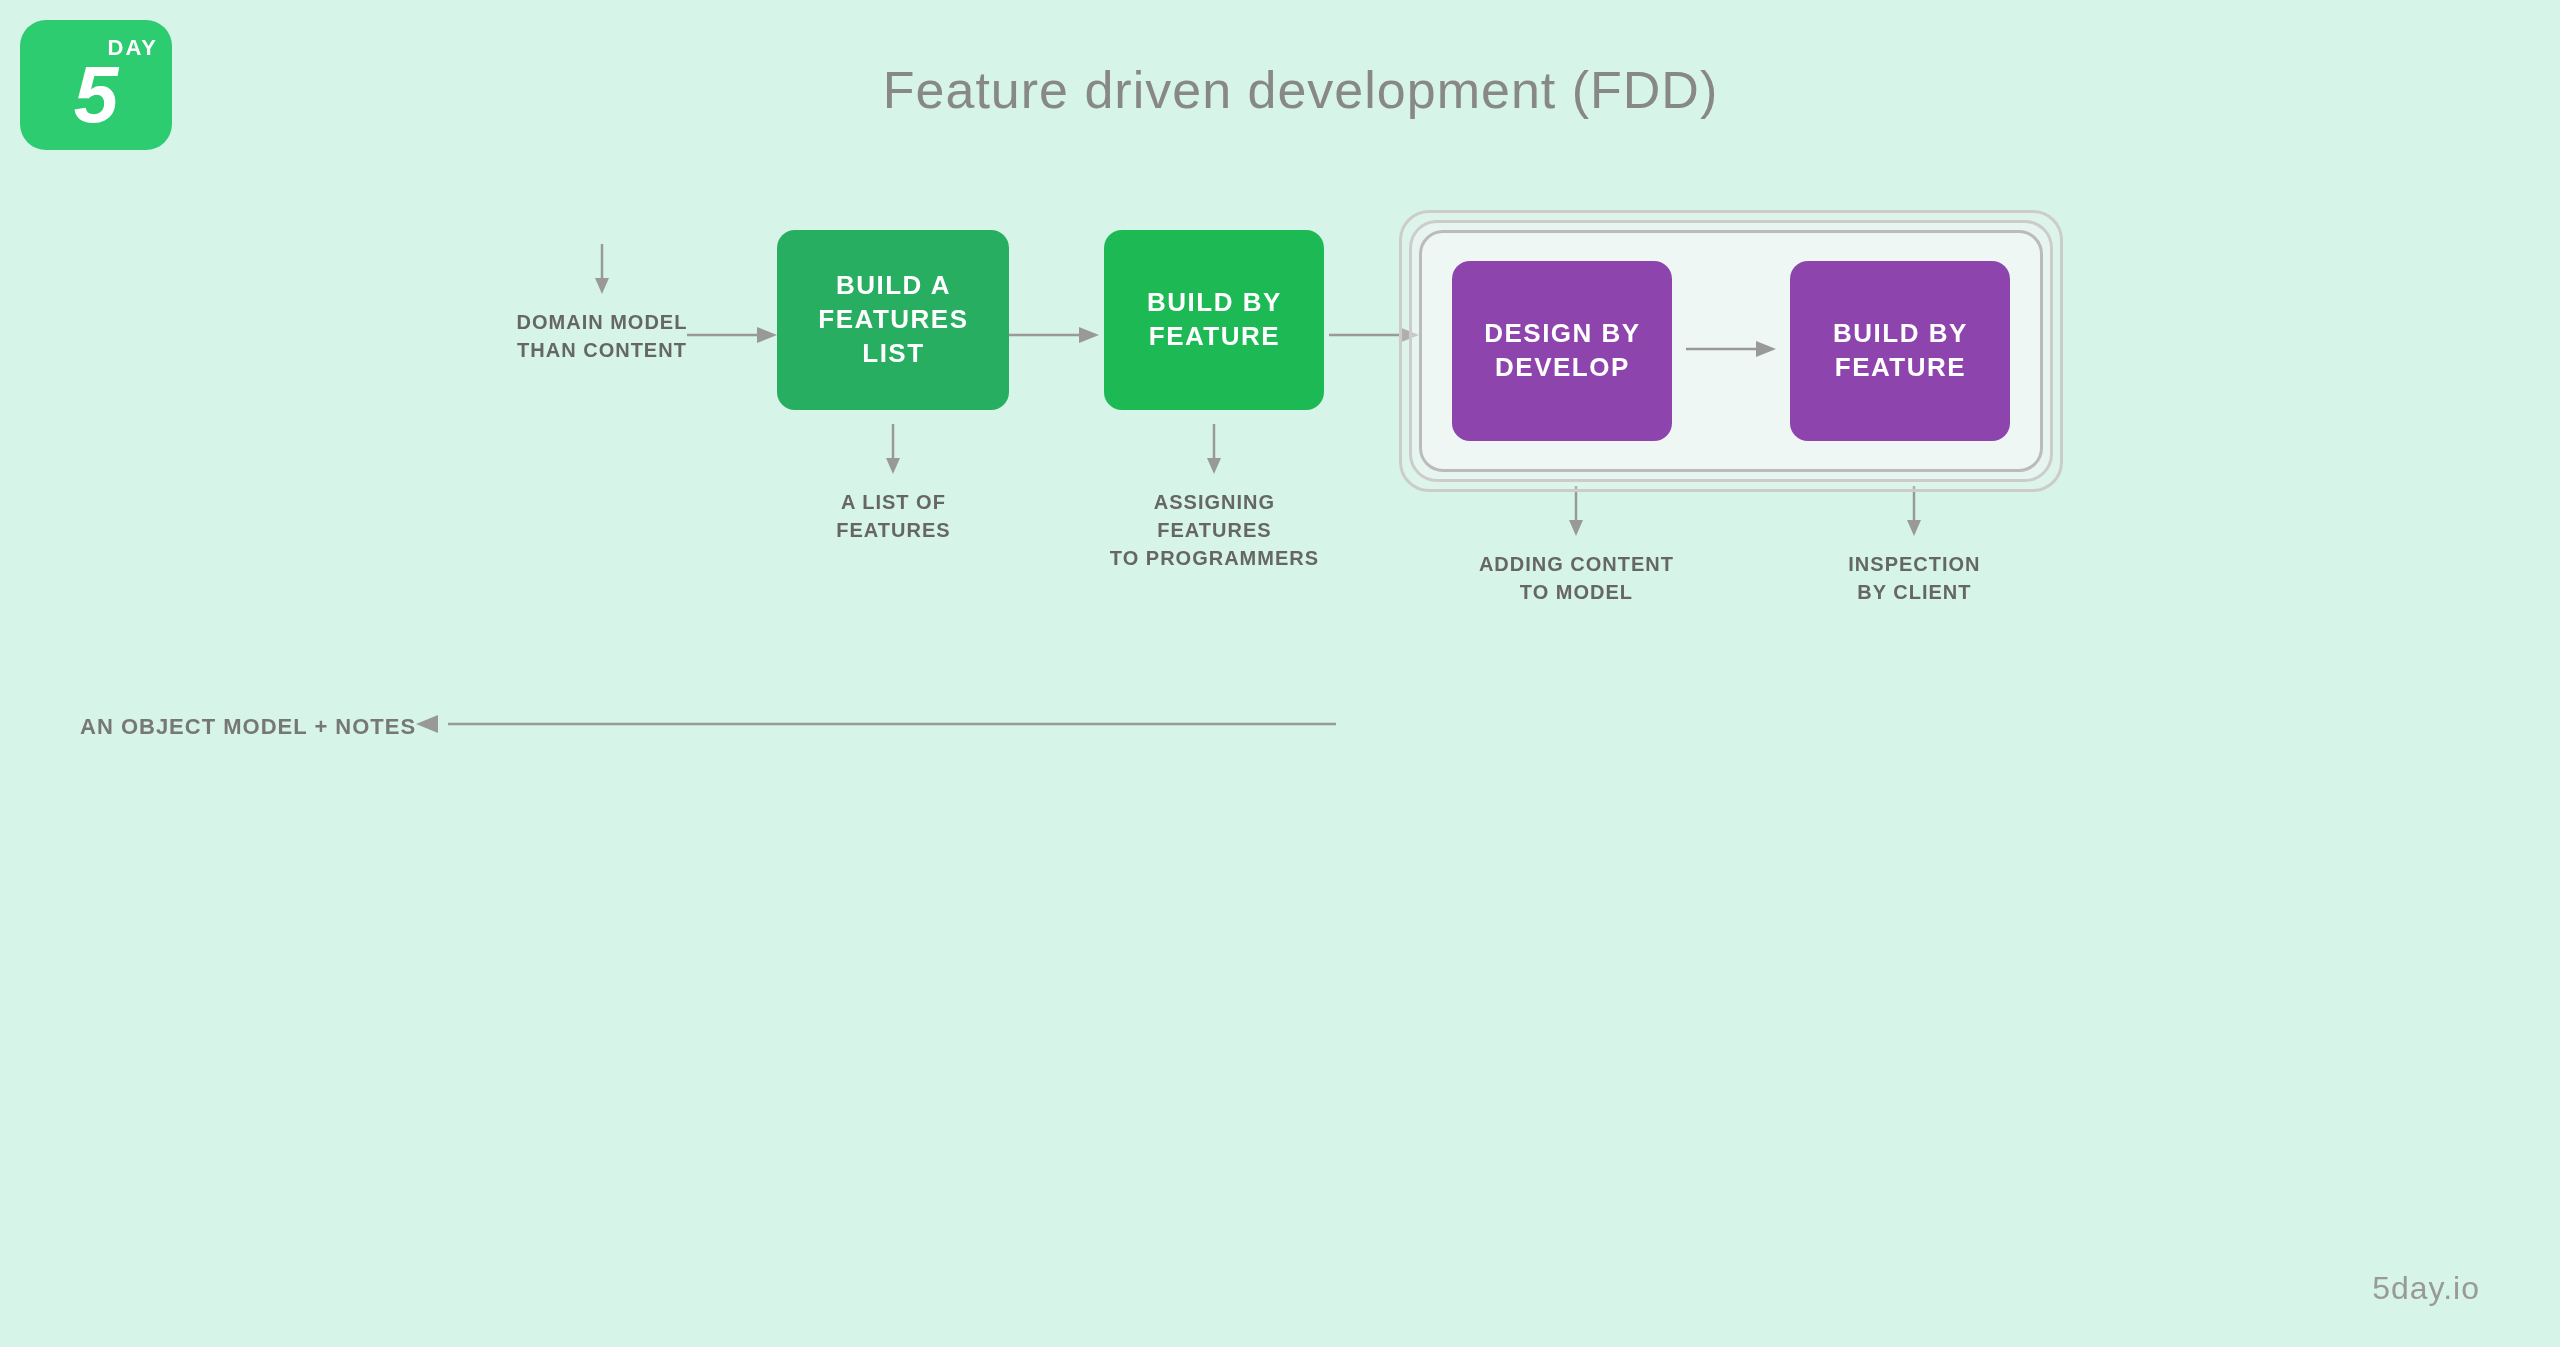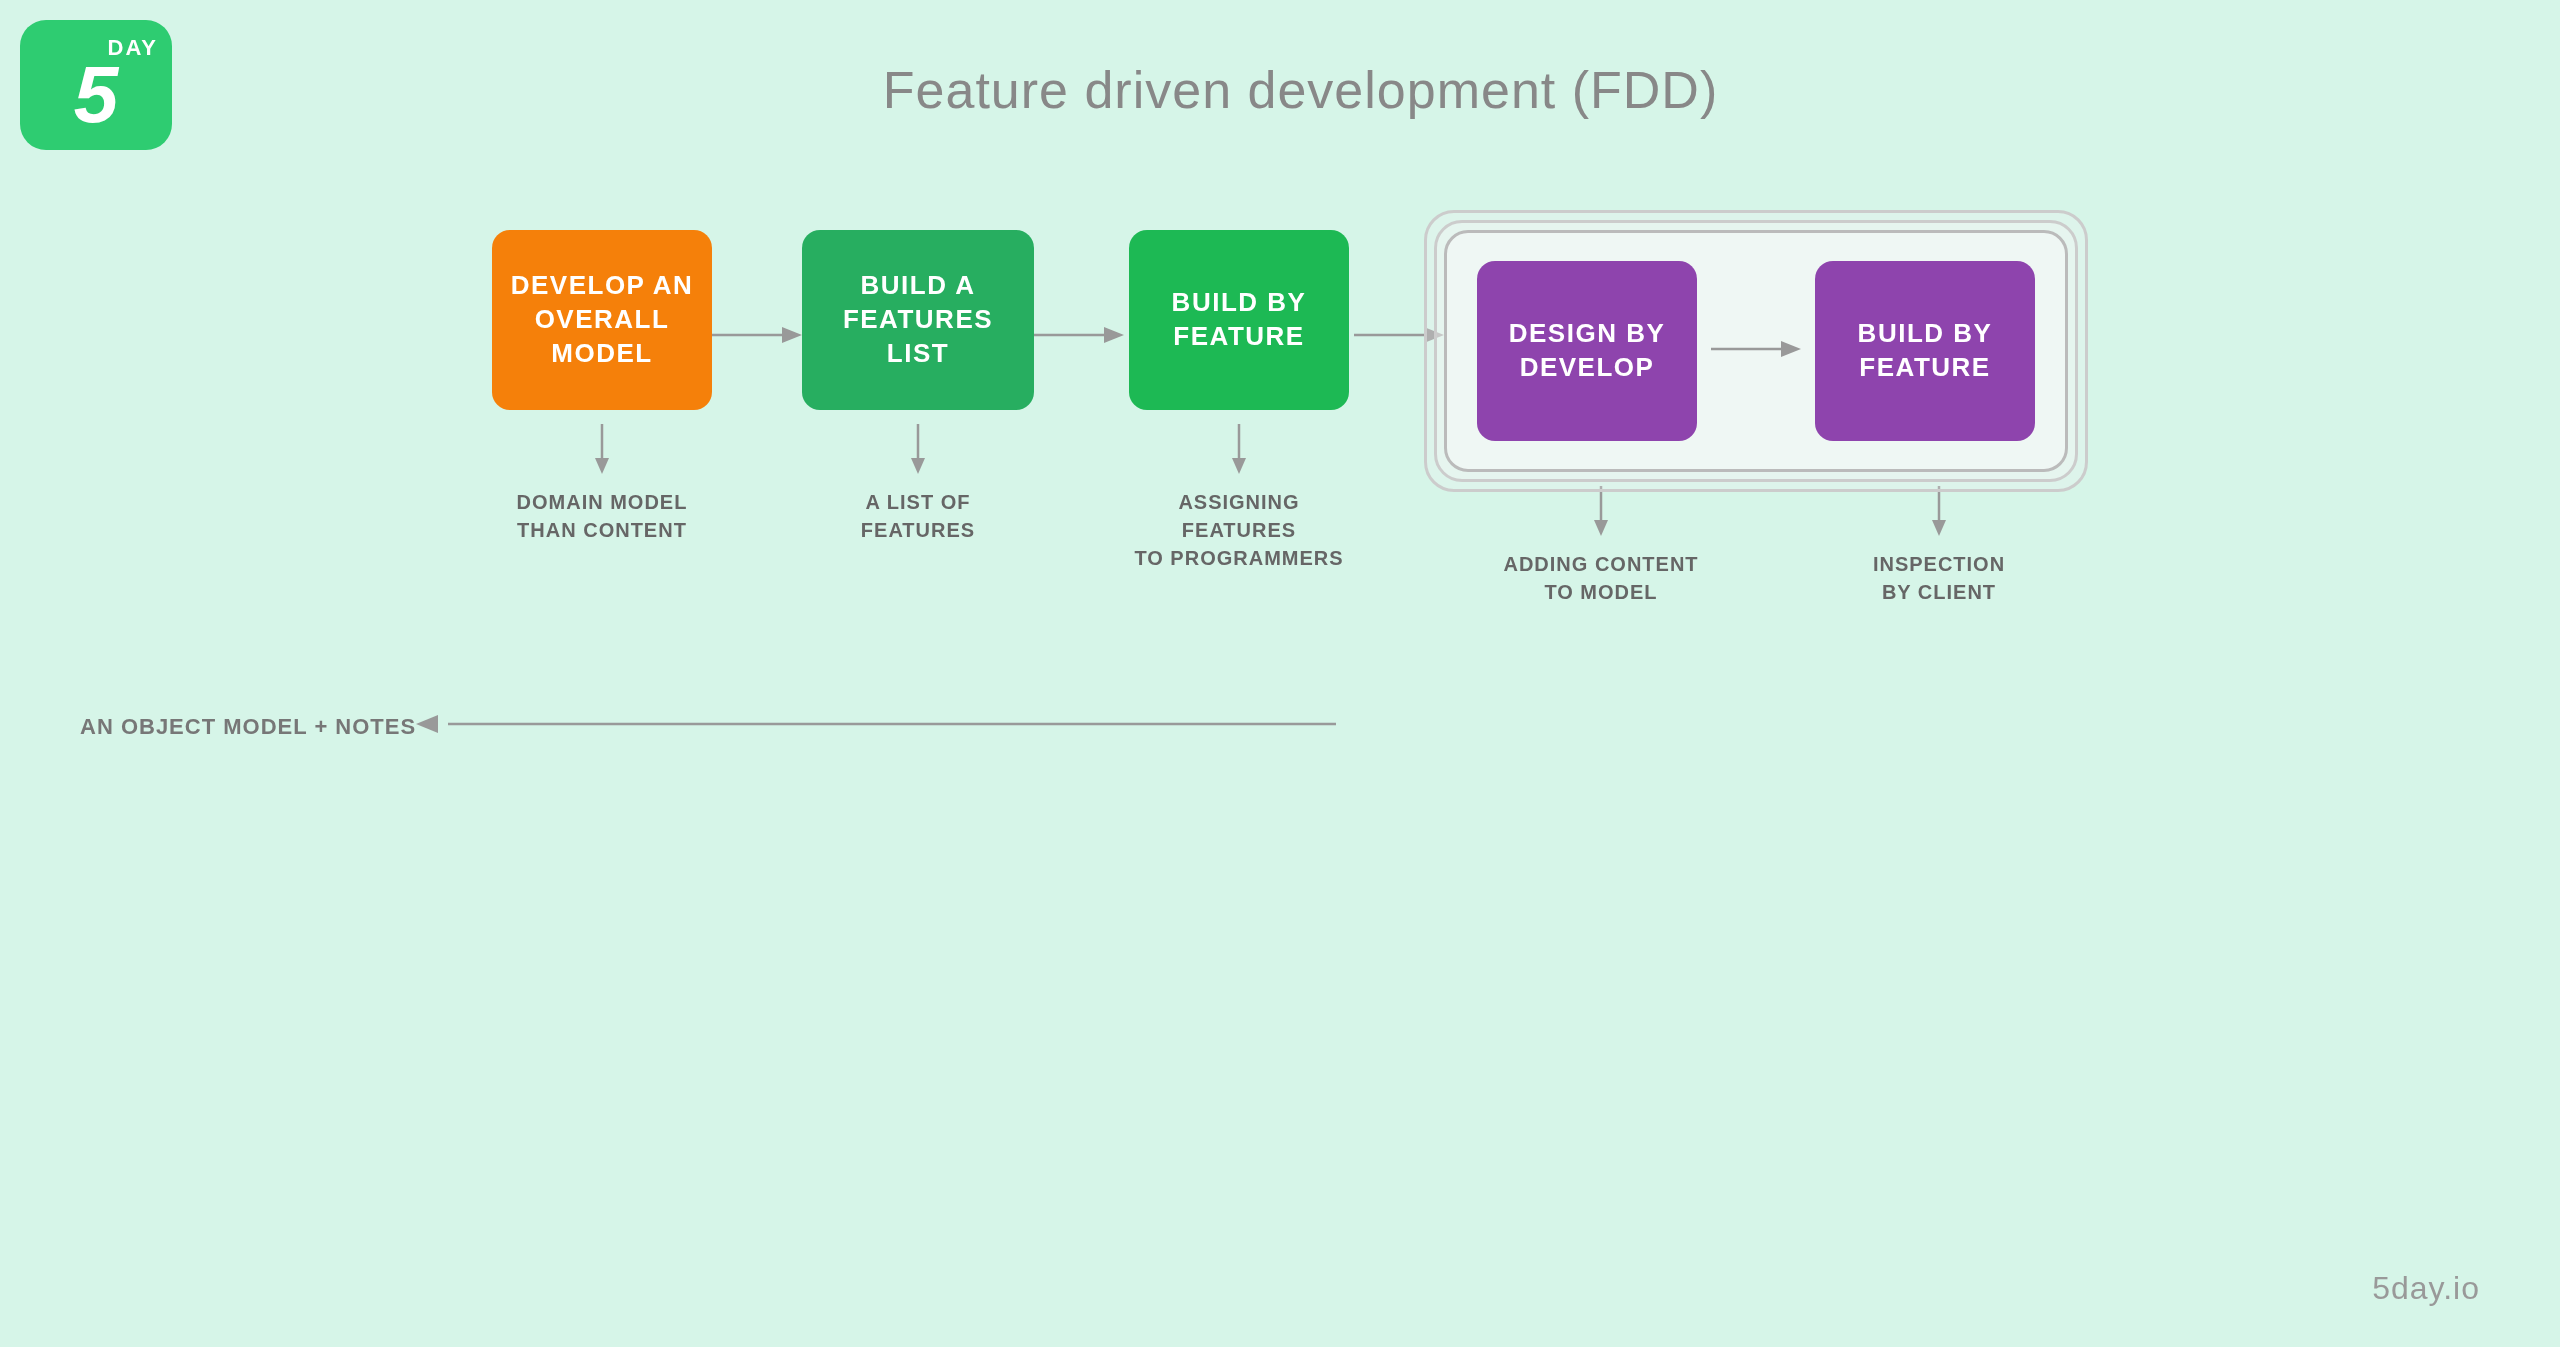--- a/index.html
+++ b/index.html
@@ -159,23 +159,20 @@
   <span class="logo-five">5</span>
 </div>
 
 <div class="page-title">Feature driven development (FDD)</div>
 
 <div style="position:absolute; top:230px; left:60px; right:60px;">
 
   <div class="flow-container">
 
     <div class="flow-item">
-      <div class="box box-orange">
-        <span>DEVELOP AN OVERALL MODEL</span>
-      </div>
       <div class="down-arrow">
         <svg viewBox="0 0 30 50">
             <line x1="15" y1="0" x2="15" y2="38" stroke="#999" stroke-width="2.5"></line>
             <polygon points="15,50 8,34 22,34" fill="#999"></polygon>
           </svg>
       </div>
       <div class="box-label">DOMAIN MODEL<br>THAN CONTENT</div>
     </div>
 
     <div class="flow-arrow-center">

